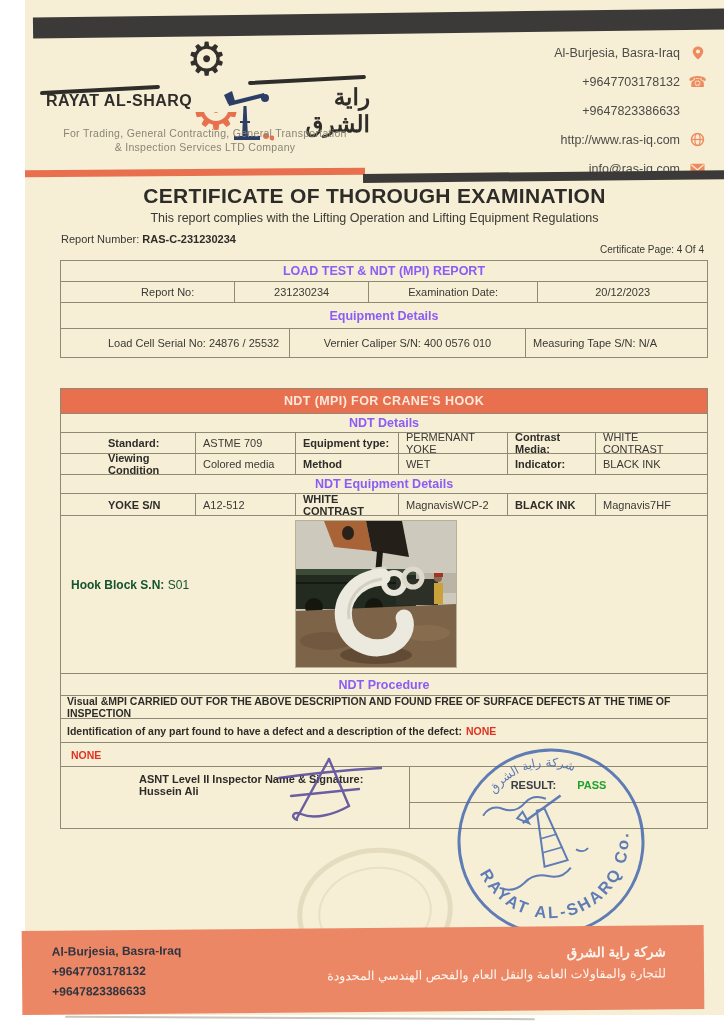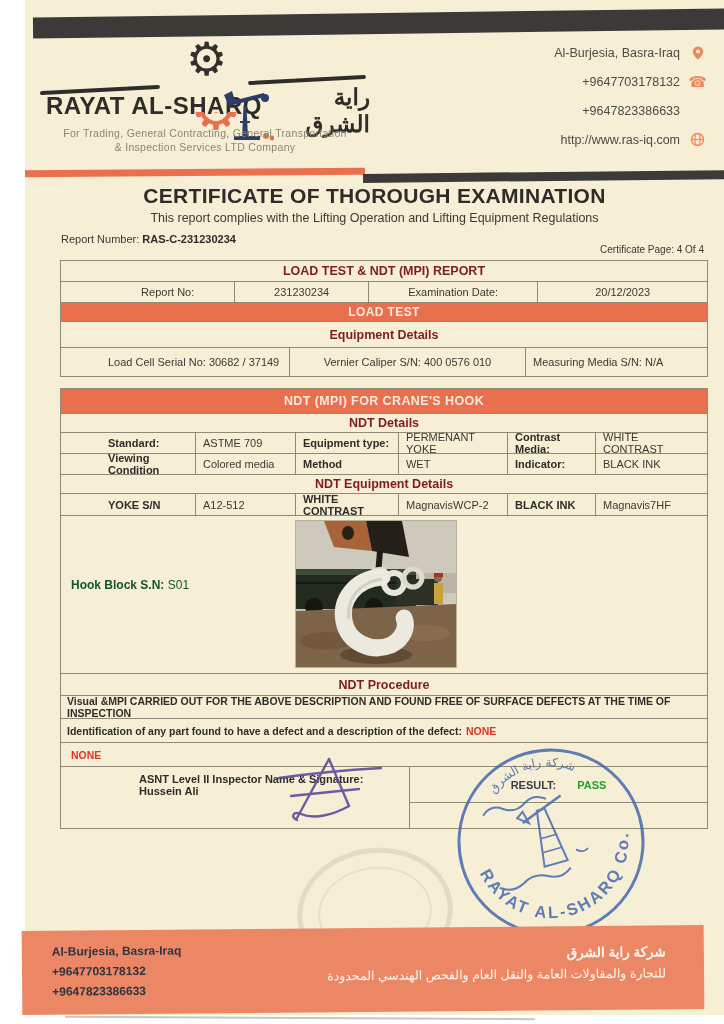--- a/index.html
+++ b/index.html
@@ -19,21 +19,21 @@
     background:#3b3a38; transform:rotate(-0.75deg);
   }
   
   .logo-block { position:absolute; left:15px; top:36px; width:330px; height:130px; }
   .swoosh { position:absolute; height:4px; background:#2f2d2a; border-radius:2px; }
   .swoosh.left  { left:0; top:52px; width:120px; transform:rotate(-3deg); }
   .swoosh.right { left:208px; top:42px; width:118px; transform:rotate(-3deg); }
   .gear-top { position:absolute; left:146px; top:0px; font-size:46px; line-height:46px; color:#33302c; }
   .gear-bottom-clip { position:absolute; left:150px; top:76px; width:70px; height:30px; overflow:hidden; }
   .gear-bottom-clip span { display:block; font-size:58px; line-height:58px; color:#e8704e; margin-top:-32px; }
-  .company-en { position:absolute; left:6px; top:56px; font-size:24px; font-weight:bold; letter-spacing:0.5px; color:#2f2d2a; }
+  .company-en { position:absolute; left:6px; top:56px; font-size:16px; font-weight:bold; letter-spacing:0.5px; color:#2f2d2a; }
   .company-ar { position:absolute; left:238px; top:48px; font-size:23px; font-weight:bold; color:#2f2d2a; direction:rtl; }
   .pumpjack { position:absolute; left:182px; top:50px; }
   .taglines { position:absolute; left:0; top:90px; width:330px; text-align:center;
               font-size:10.5px; line-height:14px; color:#8a8574; letter-spacing:0.3px; }
   .contact-block { position:absolute; right:18px; top:38px; width:270px; }
   .contact-row { position:relative; height:29px; display:flex; align-items:center; justify-content:flex-end; }
   .contact-text { font-size:12.5px; color:#4b4b47; margin-right:9px; }
   .contact-icon { width:17px; height:17px; display:flex; align-items:center; justify-content:center;
                   color:#ef8a5e; font-size:15px; line-height:17px; }
   
@@ -50,21 +50,21 @@
   
   .tbl { position:absolute; left:35px; width:648px; border:1px solid #8f8a76; }
   .trow { display:flex; border-top:1px solid #8f8a76; }
   .trow:first-child { border-top:none; }
   .tcell { border-left:1px solid #8f8a76; padding:2px 7px; font-size:11px; color:#3a3834;
            display:flex; align-items:center; overflow:hidden; }
   .tcell:first-child { border-left:none;margin-left:40px; }
   .tcell.c { justify-content:center; text-align:center; }
   .tcell b, .lbl { font-weight:bold; color:#2e2c28; }
   .hdr-row { justify-content:center; align-items:center; text-align:center;
-             font-weight:bold; color:#7f1d1d; font-size:12.5px; display:flex; }
+             font-weight:bold; color:#8b5cf6; font-size:12.5px; display:flex; }
   .banner { background:#e8704e; color:#fbe9dd; font-weight:bold; font-size:12px;
             display:flex; align-items:center; justify-content:center; letter-spacing:0.4px; }
   .tbl1 { top:260px; }
   .tbl2 { top:388px; }
   .proc-line { font-size:10.5px; font-weight:bold; color:#2e2c28; align-items:center; }
   .none-red { color:#e03222; font-weight:bold; margin-left:4px; }
   .photo-row { position:relative; }
   .hook-label { position:absolute; left:10px; top:62px; font-size:12px; font-weight:bold; color:#14532d; }
   .hook-photo { position:absolute; left:235px; top:5px; width:160px; height:146px;
                 outline:1px solid #b8b09a; }
@@ -145,20 +145,29 @@
       <div class="contact-row">
         <span class="contact-text">http://www.ras-iq.com</span>
         <span class="contact-icon">
           <svg width="15" height="15" viewBox="0 0 16 16">
               <circle cx="8" cy="8" r="6.4" fill="none" stroke="#ef8a5e" stroke-width="1.6"></circle>
               <ellipse cx="8" cy="8" rx="2.8" ry="6.4" fill="none" stroke="#ef8a5e" stroke-width="1.3"></ellipse>
               <line x1="1.6" y1="8" x2="14.4" y2="8" stroke="#ef8a5e" stroke-width="1.3"></line>
             </svg>
         </span>
       </div>
+      <div class="contact-row">
+        <span class="contact-text">info@ras-iq.com</span>
+        <span class="contact-icon">
+          <svg width="15" height="12" viewBox="0 0 16 12">
+              <rect x="0.5" y="0.5" width="15" height="11" rx="1.2" fill="#ef8a5e"></rect>
+              <polyline points="1.5,1.5 8,7 14.5,1.5" fill="none" stroke="#f6efd6" stroke-width="1.4"></polyline>
+            </svg>
+        </span>
+      </div>
     </div>
 
     <div class="divider-orange"></div>
     <div class="divider-dark"></div>
 
     <div class="doc-title">CERTIFICATE OF THOROUGH EXAMINATION</div>
     <div class="doc-subtitle">This report complies with the Lifting Operation and Lifting Equipment Regulations</div>
     <div class="report-number">
       <span>Report Number:</span>
       <b>RAS-C-231230234</b>
@@ -166,26 +175,25 @@
     <div class="cert-page">Certificate Page: 4 Of 4</div>
 
     <div class="tbl tbl1">
       <div class="trow hdr-row" style="height:20px;">LOAD TEST &amp; NDT (MPI) REPORT</div>
       <div class="trow" style="height:21px;">
         <div class="tcell c" style="width:22%;">Report No:</div>
         <div class="tcell c" style="width:22%;">231230234</div>
         <div class="tcell c" style="width:28%;">Examination Date:</div>
         <div class="tcell c" style="width:28%;">20/12/2023</div>
       </div>
-      <div class="trow banner" style="height:19px;">LOAD TEST</div>
       <div class="trow hdr-row" style="height:26px;">Equipment Details</div>
       <div class="trow" style="height:29px;">
-        <div class="tcell" style="width:31%;">Load Cell Serial No: 30682 / 37149</div>
+        <div class="tcell" style="width:31%;">Load Cell Serial No: 24876 / 25532</div>
         <div class="tcell c" style="width:39%;">Vernier Caliper S/N: 400 0576 010</div>
-        <div class="tcell" style="width:30%;">Measuring Media S/N: N/A</div>
+        <div class="tcell" style="width:30%;">Measuring Tape S/N: N/A</div>
       </div>
     </div>
 
     <div class="tbl tbl2">
       <div class="trow banner" style="height:24px; font-size:12.5px;">NDT (MPI) FOR CRANE'S HOOK</div>
       <div class="trow hdr-row" style="height:19px;">NDT Details</div>
       <div class="trow" style="height:21px;">
         <div class="tcell lbl" style="width:15.5%;">Standard:</div>
         <div class="tcell" style="width:16.5%;">ASTME 709</div>
         <div class="tcell lbl" style="width:17%;">Equipment type:</div>

